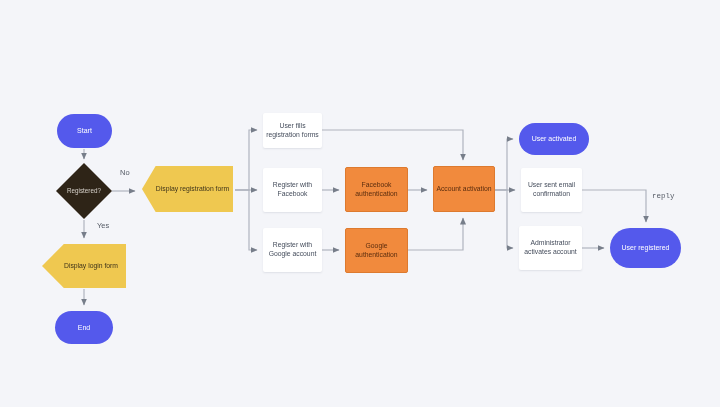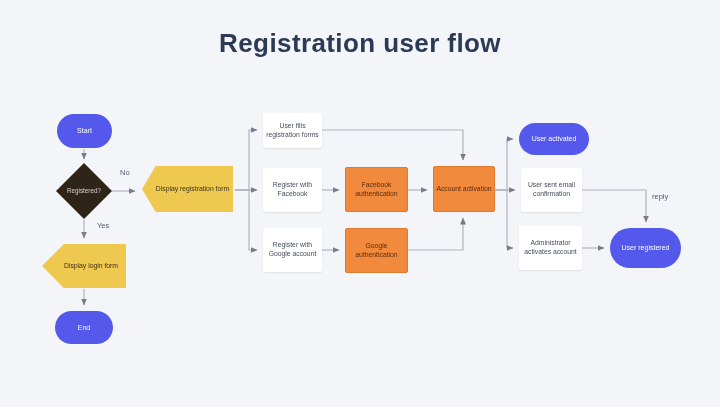--- a/index.html
+++ b/index.html
@@ -35,21 +35,20 @@
   .pentagon { background:#EFC850; color:#3F341A; font-size:6.8px; }
   .pent-a { clip-path:polygon(0 50%, 15% 0, 100% 0, 100% 100%, 15% 100%); padding-left:10px; }
   .pent-b { clip-path:polygon(0 50%, 26% 0, 100% 0, 100% 100%, 26% 100%); padding-left:14px; }
   .edge-label { position:absolute; font-size:7.5px; color:#555B66; }
 </style>
 </head>
 <body>
 
 <div class="canvas">
 
-  <div class="title">Registration user flow</div>
 
   <svg class="edges" viewBox="0 0 720 407" fill="none">
     <defs>
       <marker id="arr" markerWidth="9" markerHeight="8" refX="6.5" refY="3" orient="auto" markerUnits="userSpaceOnUse">
         <path d="M0,0 L7,3 L0,6 Z" fill="#777E8A"></path>
       </marker>
     </defs>
     <g stroke="#AFB4BE" stroke-width="1.2">
       <path d="M84,149 L84,159" marker-end="url(#arr)"></path>
       <path d="M112,191 L135,191" marker-end="url(#arr)"></path>
@@ -126,15 +125,15 @@
   <div class="node card" style="left:519px; top:226px; width:63px; height:44px;">
     <span>Administrator activates account</span>
   </div>
 
   <div class="node stadium" style="left:610px; top:228px; width:71px; height:40px;">
     <span>User registered</span>
   </div>
 
   <span class="edge-label" style="left:120px; top:168px;">No</span>
   <span class="edge-label" style="left:89px; top:221px;margin-left:8px;">Yes</span>
-  <span class="edge-label" style="left:652px; top:192px;">reply</span>
+  <span class="edge-label" style="left:652px; top:192px;font-family:Liberation Mono, monospace;">reply</span>
 
 </div>
 
 </body></html>

